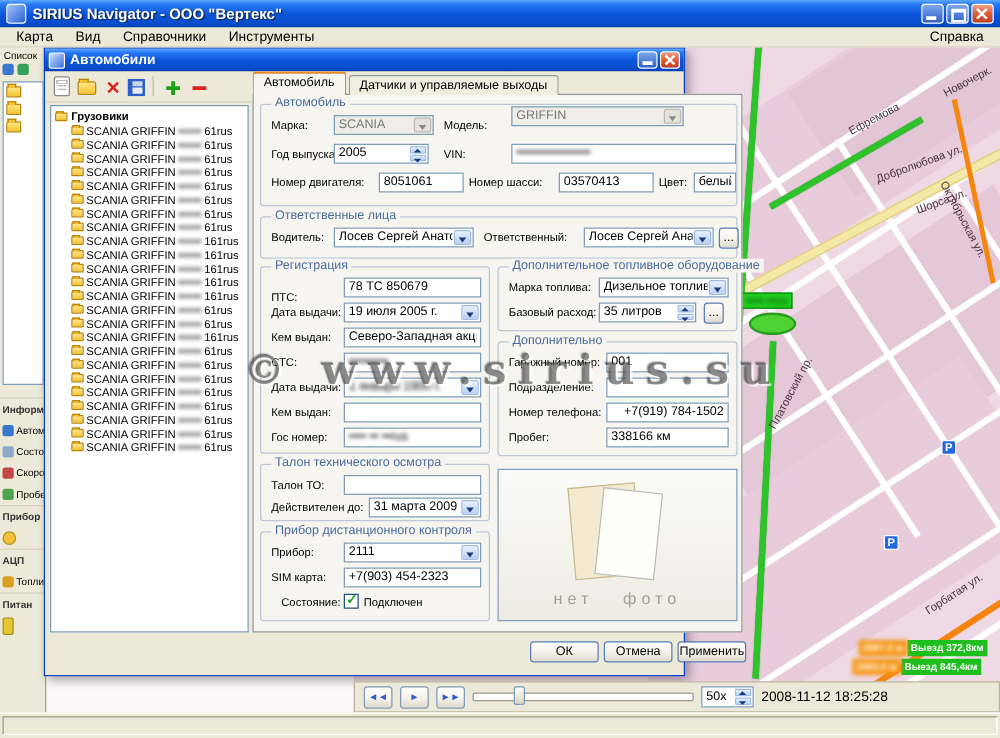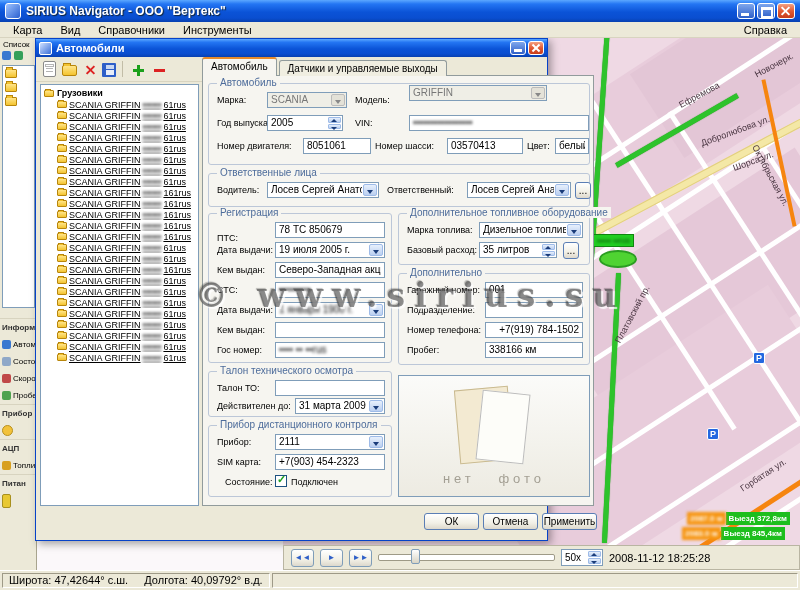--- a/index.html
+++ b/index.html
@@ -74,21 +74,21 @@
   .ic-floppy{background:#2E5FC8;width:14px;height:14px;margin-top:1px;border-radius:1px;}
   .ic-floppy::before{content:"";position:absolute;left:3px;top:1px;width:8px;height:4px;background:#C9D8F2;}
   .ic-floppy::after{content:"";position:absolute;left:3px;bottom:1px;width:8px;height:5px;background:#E8EEF9;}
   .ic-plus::before{content:"";position:absolute;left:3px;top:7px;width:11px;height:3px;background:#1BA01B;}
   .ic-plus::after{content:"";position:absolute;left:7px;top:3px;width:3px;height:11px;background:#1BA01B;}
   .ic-minus::before{content:"";position:absolute;left:3px;top:7px;width:11px;height:3px;background:#D22;}
   .tbsep{width:1px;height:16px;background:#C2BDA7;margin:0 2px;}
   
   .dtree{position:absolute;left:4px;top:45px;width:159px;height:422px;background:#fff;border:1px solid #7F9DB9;overflow:hidden;font-size:9px;box-sizing:border-box;padding-top:2px;}
   .troot{display:flex;align-items:center;gap:3px;height:12px;padding-left:3px;font-weight:bold;white-space:nowrap;}
-  .trow{display:flex;align-items:center;gap:2px;height:11px;padding-left:16px;white-space:nowrap;overflow:hidden;text-decoration:underline;}
+  .trow{display:flex;align-items:center;gap:2px;height:11px;padding-left:16px;white-space:nowrap;overflow:hidden;}
   .tfold{position:relative;width:10px;height:7px;background:linear-gradient(#FFE58A,#F4C430);border:1px solid #B8860B;border-radius:1px;flex:none;box-sizing:border-box;}
   .tfold::before{content:"";position:absolute;top:-2px;left:0;width:4px;height:1px;background:#F4C430;border:1px solid #B8860B;border-bottom:none;}
   
   .dtabs{position:absolute;left:166px;top:20px;height:17px;display:flex;align-items:flex-end;z-index:3;}
   .tab{height:15px;padding:0 8px;font-size:10px;line-height:15px;background:#F0EEE1;border:1px solid #919B9C;border-bottom:none;border-radius:3px 3px 0 0;margin-right:2px;white-space:nowrap;}
   .tab.active{height:17px;line-height:16px;background:#F6F5F0;border-top:2px solid #E68B2C;}
   .dcontent{position:absolute;left:166px;top:36px;width:392px;height:431px;background:#F6F5F0;border:1px solid #919B9C;box-sizing:border-box;}
   
   .grp{position:absolute;border:1px solid #BCC7D8;border-radius:3px;box-sizing:border-box;z-index:4;}
   .gcap{position:absolute;top:-7px;left:8px;background:#F6F5F0;padding:0 3px;font-size:10px;color:#4D6C9B;white-space:nowrap;}
@@ -612,22 +612,15 @@
             <b class="dn"></b>
           </span>
         </span>
       <span class="ptime">2008-11-12 18:25:28</span>
     </div>
 
     <div id="watermark">© www.sirius.su</div>
   </div>
 
   <div id="statusbar">
-    <span class="sbcell c1">
-      <span>Широта:</span>
-      <span>47,42644° с.ш.</span>
-      <span class="gap"></span>
-      <span>Долгота:</span>
-      <span>40,09792° в.д.</span>
-    </span>
     <span class="sbcell c2"></span>
   </div>
 </div>
 
 </body></html>

